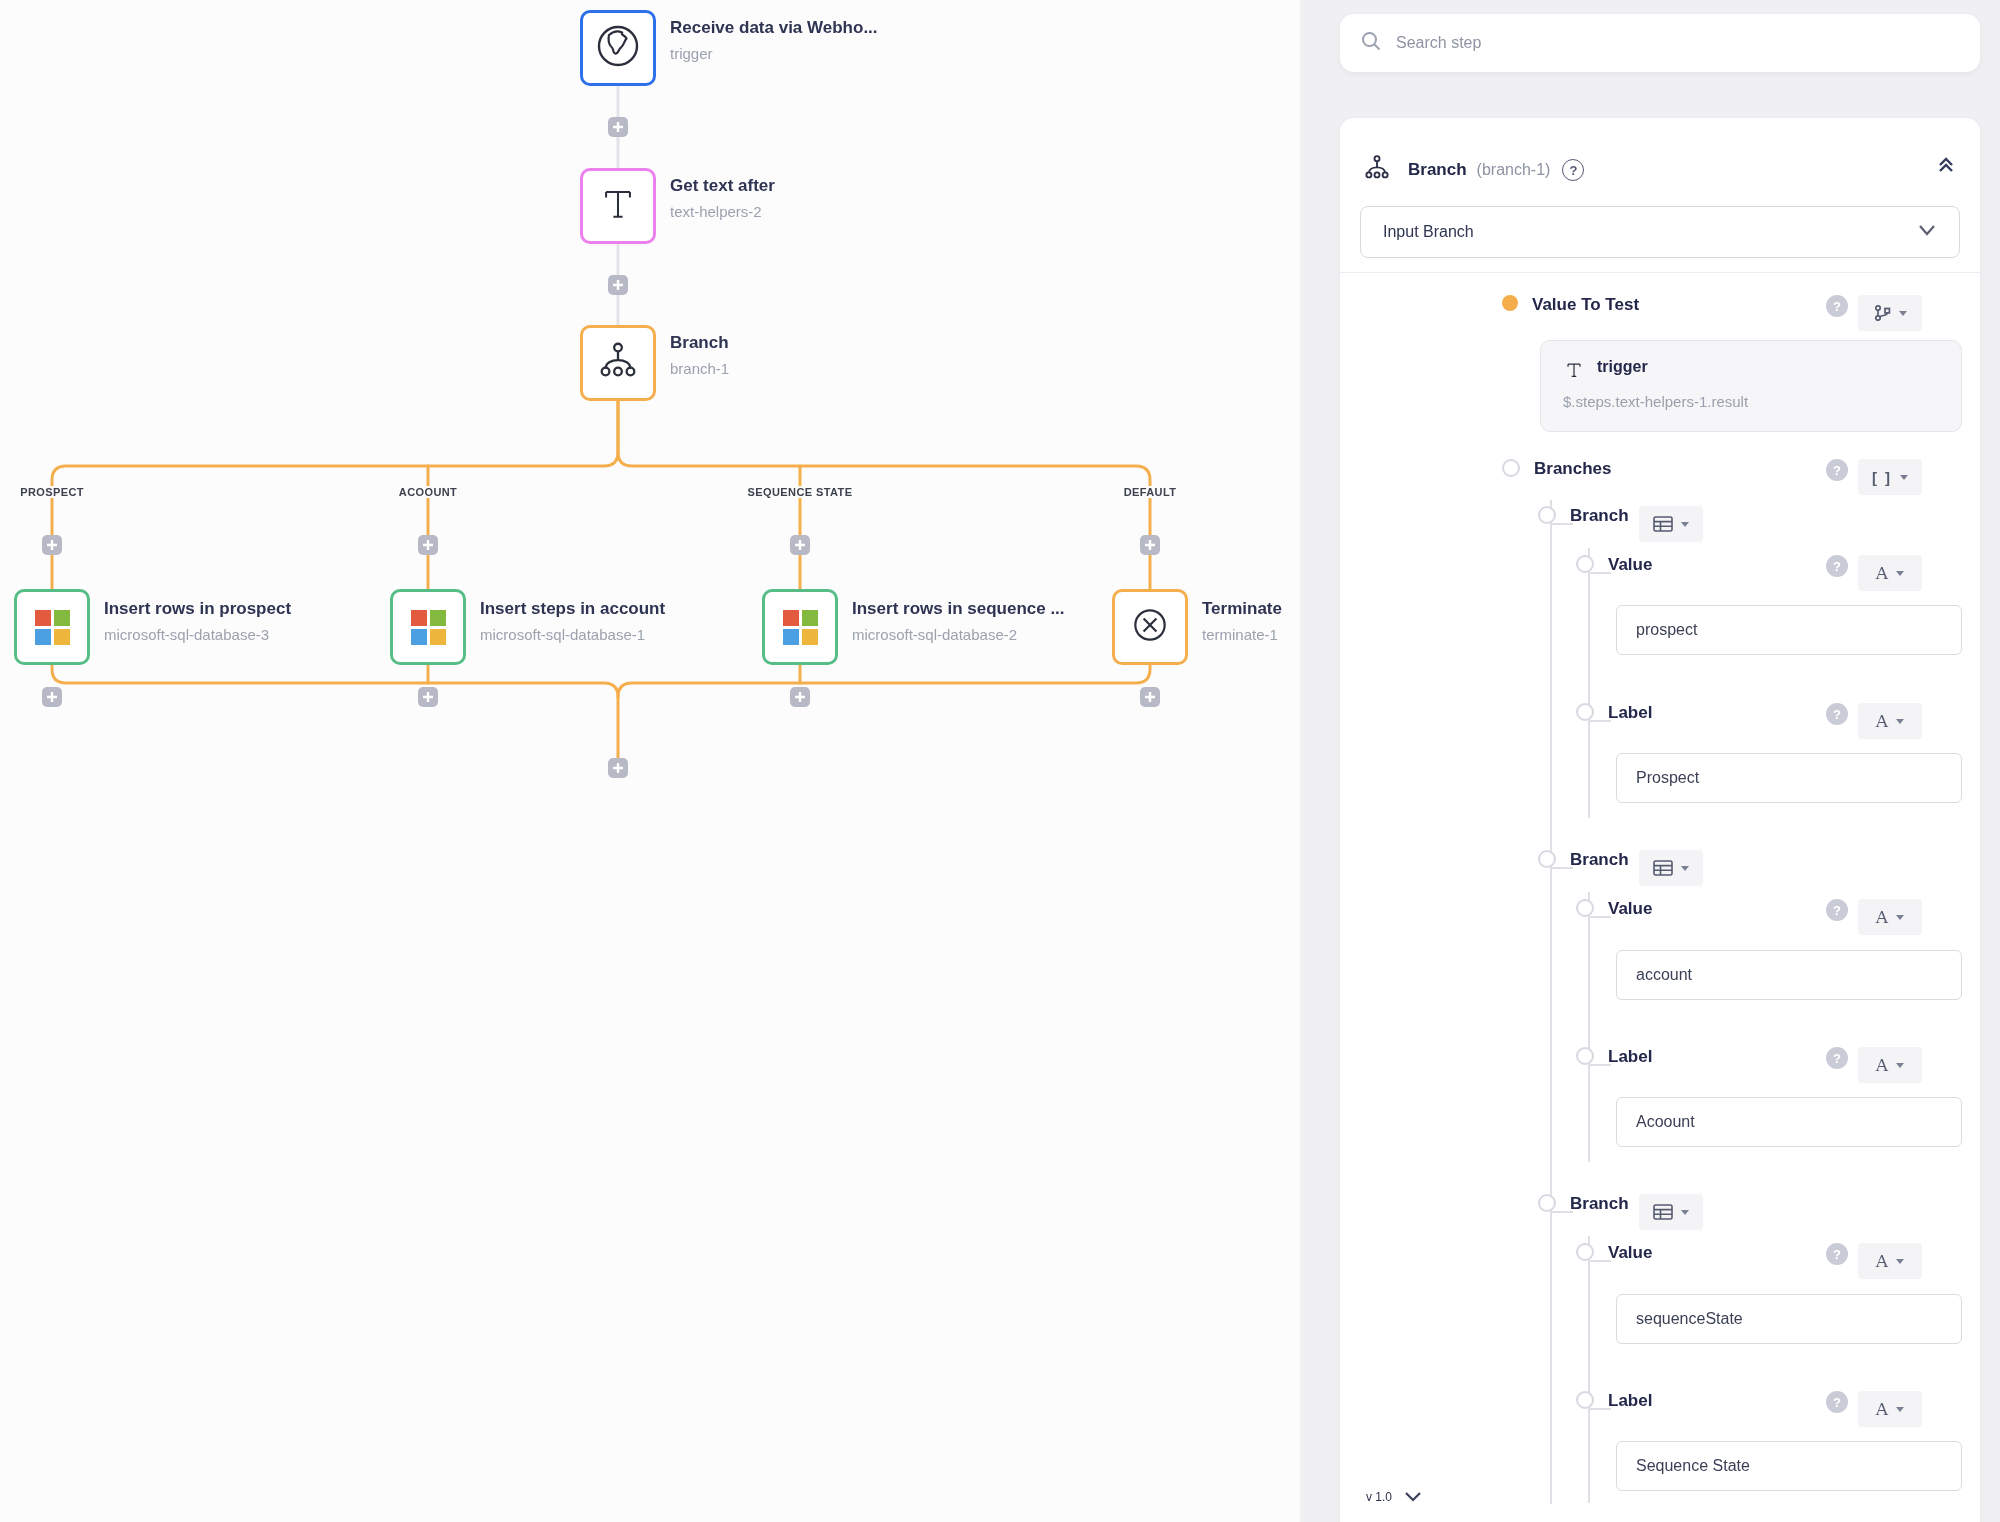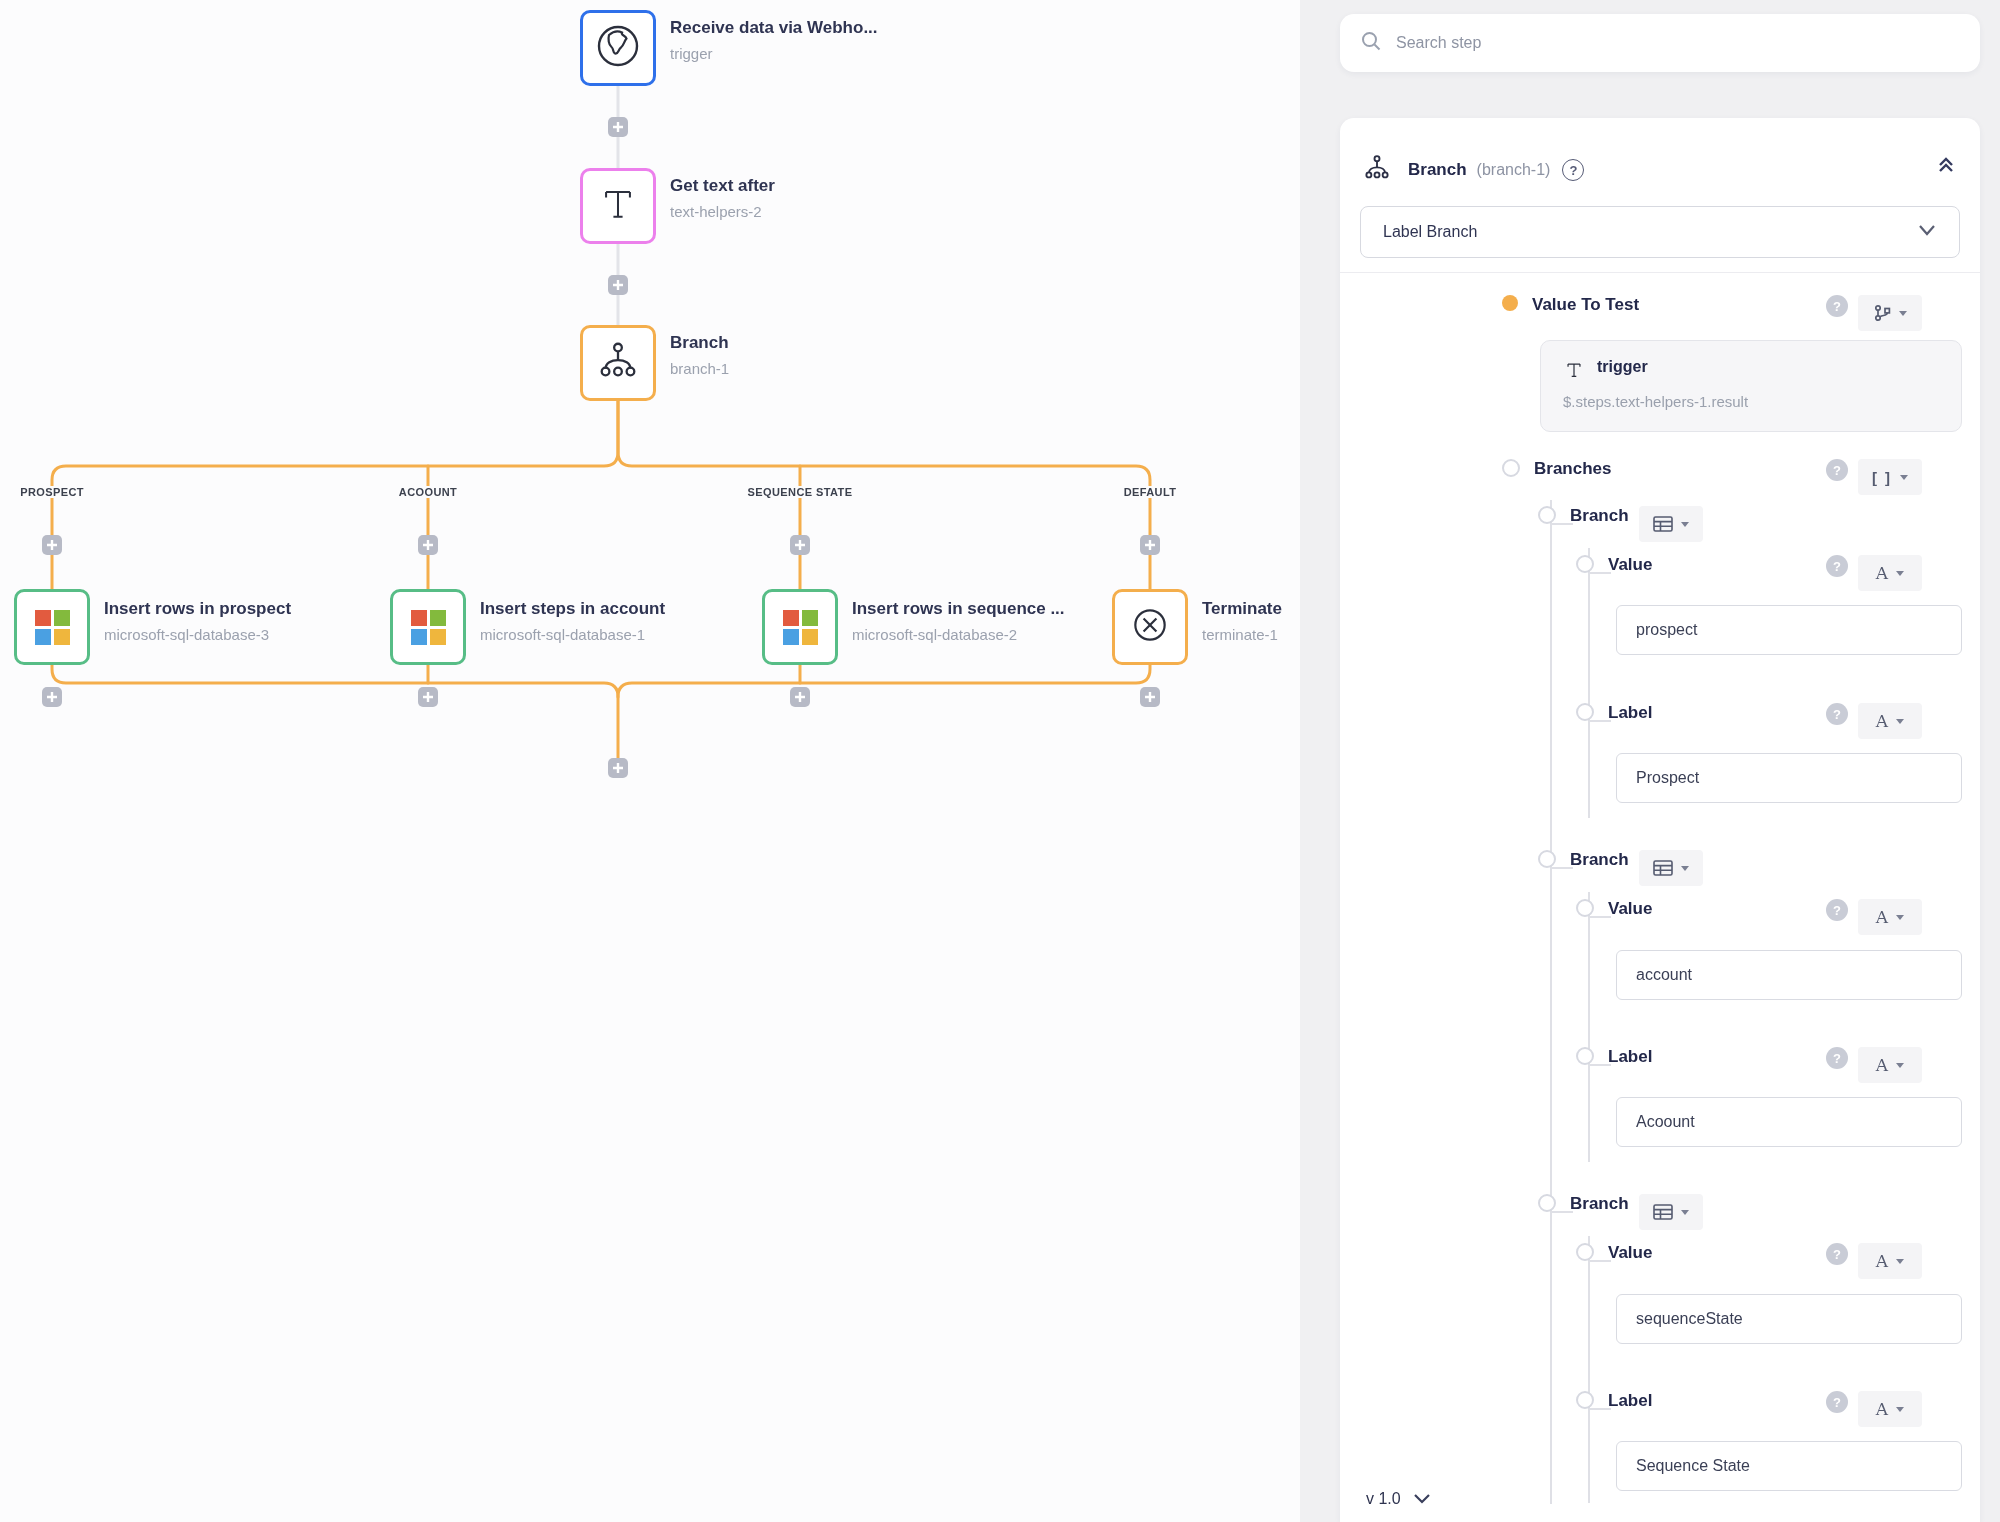--- a/index.html
+++ b/index.html
@@ -61,21 +61,21 @@
   .brk{font-size:15px;font-weight:700;color:#555b70;letter-spacing:2px}
   .aglyph{font-family:"DejaVu Serif","Liberation Serif",serif;font-size:17px;color:#555b70}
   .vline{position:absolute;width:2px;background:#dfe0e6;z-index:1}
   .tick{position:absolute;height:2px;background:#dfe0e6;z-index:1}
   .finput{position:absolute;left:1616px;width:346px;height:50px;border:1.5px solid #d9dbe2;border-radius:6px;
         background:#fff;font-size:16px;color:#3a3f55;padding:0 19px;font-family:inherit;outline:none;z-index:2}
   #resultbox{position:absolute;left:1540px;top:340px;width:422px;height:92px;background:#f6f6f8;
         border:1.5px solid #e4e5ea;border-radius:10px;z-index:2;cursor:pointer}
   #resultbox .fname{position:absolute;left:56px;top:17px;font-size:16px;font-weight:700;color:#23284a}
   #resultbox .fpath{position:absolute;left:22px;top:52px;font-size:15px;color:#9aa0ad}
-  #version{position:absolute;left:1366px;top:1490px;display:flex;align-items:center;gap:12px;font-size:16px;
+  #version{position:absolute;left:1366px;top:1490px;display:flex;align-items:center;gap:12px;font-size:12px;
         color:#2f3450;cursor:pointer;z-index:3}
 </style>
 </head>
 <body>
 
 <div id="canvas">
 
   <svg id="wires" width="1308" height="1522">
 
     <path d="M618 86 L618 168" stroke="#e3e4e9" stroke-width="3" fill="none"></path>
@@ -282,21 +282,21 @@
     <span class="qoutline">?</span>
   </div>
   <span style="position:absolute;right:22px;top:34px;cursor:pointer">
     <svg width="24" height="24" viewBox="0 0 24 24" fill="none" stroke="#353b60" stroke-width="2.4">
       <path d="M6 13 L12 7 L18 13"></path>
         <path d="M6 19 L12 13 L18 19"></path>
     </svg>
   </span>
 
   <div id="opselect">
-    <span>Label Branch</span>
+    <span>Input Branch</span>
     <span style="margin-left:auto">
       <svg width="20" height="14" viewBox="0 0 20 14" fill="none" stroke="#5a5f73" stroke-width="2.2">
         <path d="M3 3 L10 11 L17 3"></path>
       </svg>
     </span>
   </div>
 
   <div id="carddiv"></div>
 
 

